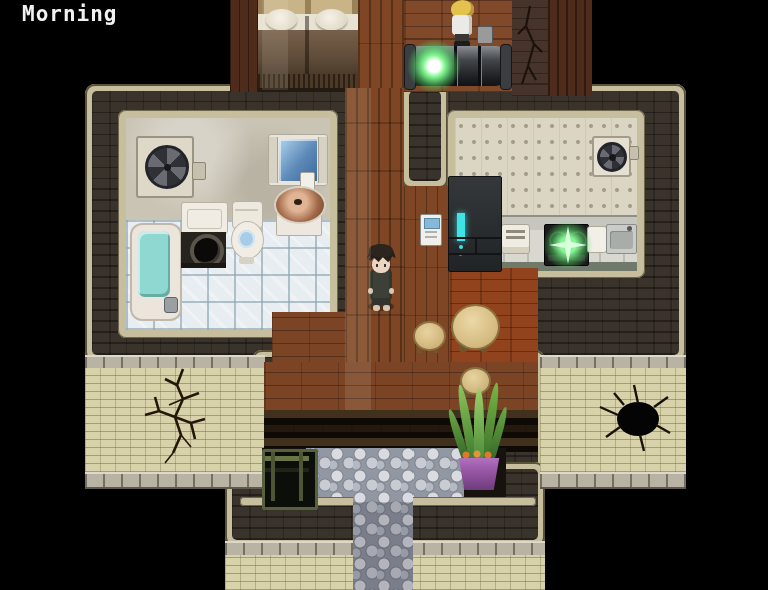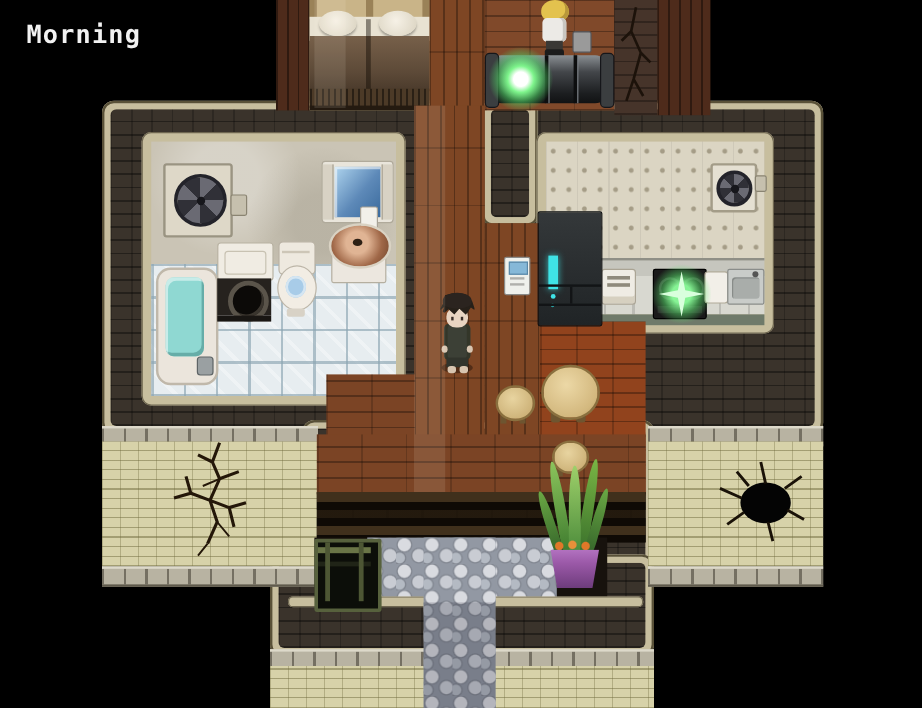--- a/index.html
+++ b/index.html
@@ -261,14 +261,14 @@
       <div class="abs" style="left:4px;top:8px;width:2px;height:3px;background:#3a2e28"></div>
       <div class="abs" style="left:12px;top:8px;width:2px;height:3px;background:#3a2e28"></div>
     </div>
     <div class="abs" style="left:2px;top:0;width:30px;height:19px;background:#262019;border-radius:45% 50% 40% 45%;clip-path:polygon(12% 42%,0 80%,14% 62%,6% 100%,26% 72%,42% 95%,56% 70%,74% 96%,88% 64%,100% 78%,92% 38%,76% 8%,46% 0,16% 10%)"></div>
     <div class="abs" style="left:5px;top:0;width:24px;height:13px;background:#2b241f;border-radius:50% 50% 40% 40%"></div>
   </div>
 
   <div class="abs shaft" style="left:262px;top:0;width:26px;height:90px"></div>
   <div class="abs shaft" style="left:345px;top:88px;width:26px;height:322px"></div>
 
-  <div class="abs hud" style="left:22px;top:17px">Morning</div>
+  <div class="abs hud" style="left:22px;top:2px">Morning</div>
 </div>
 
 </body></html>

